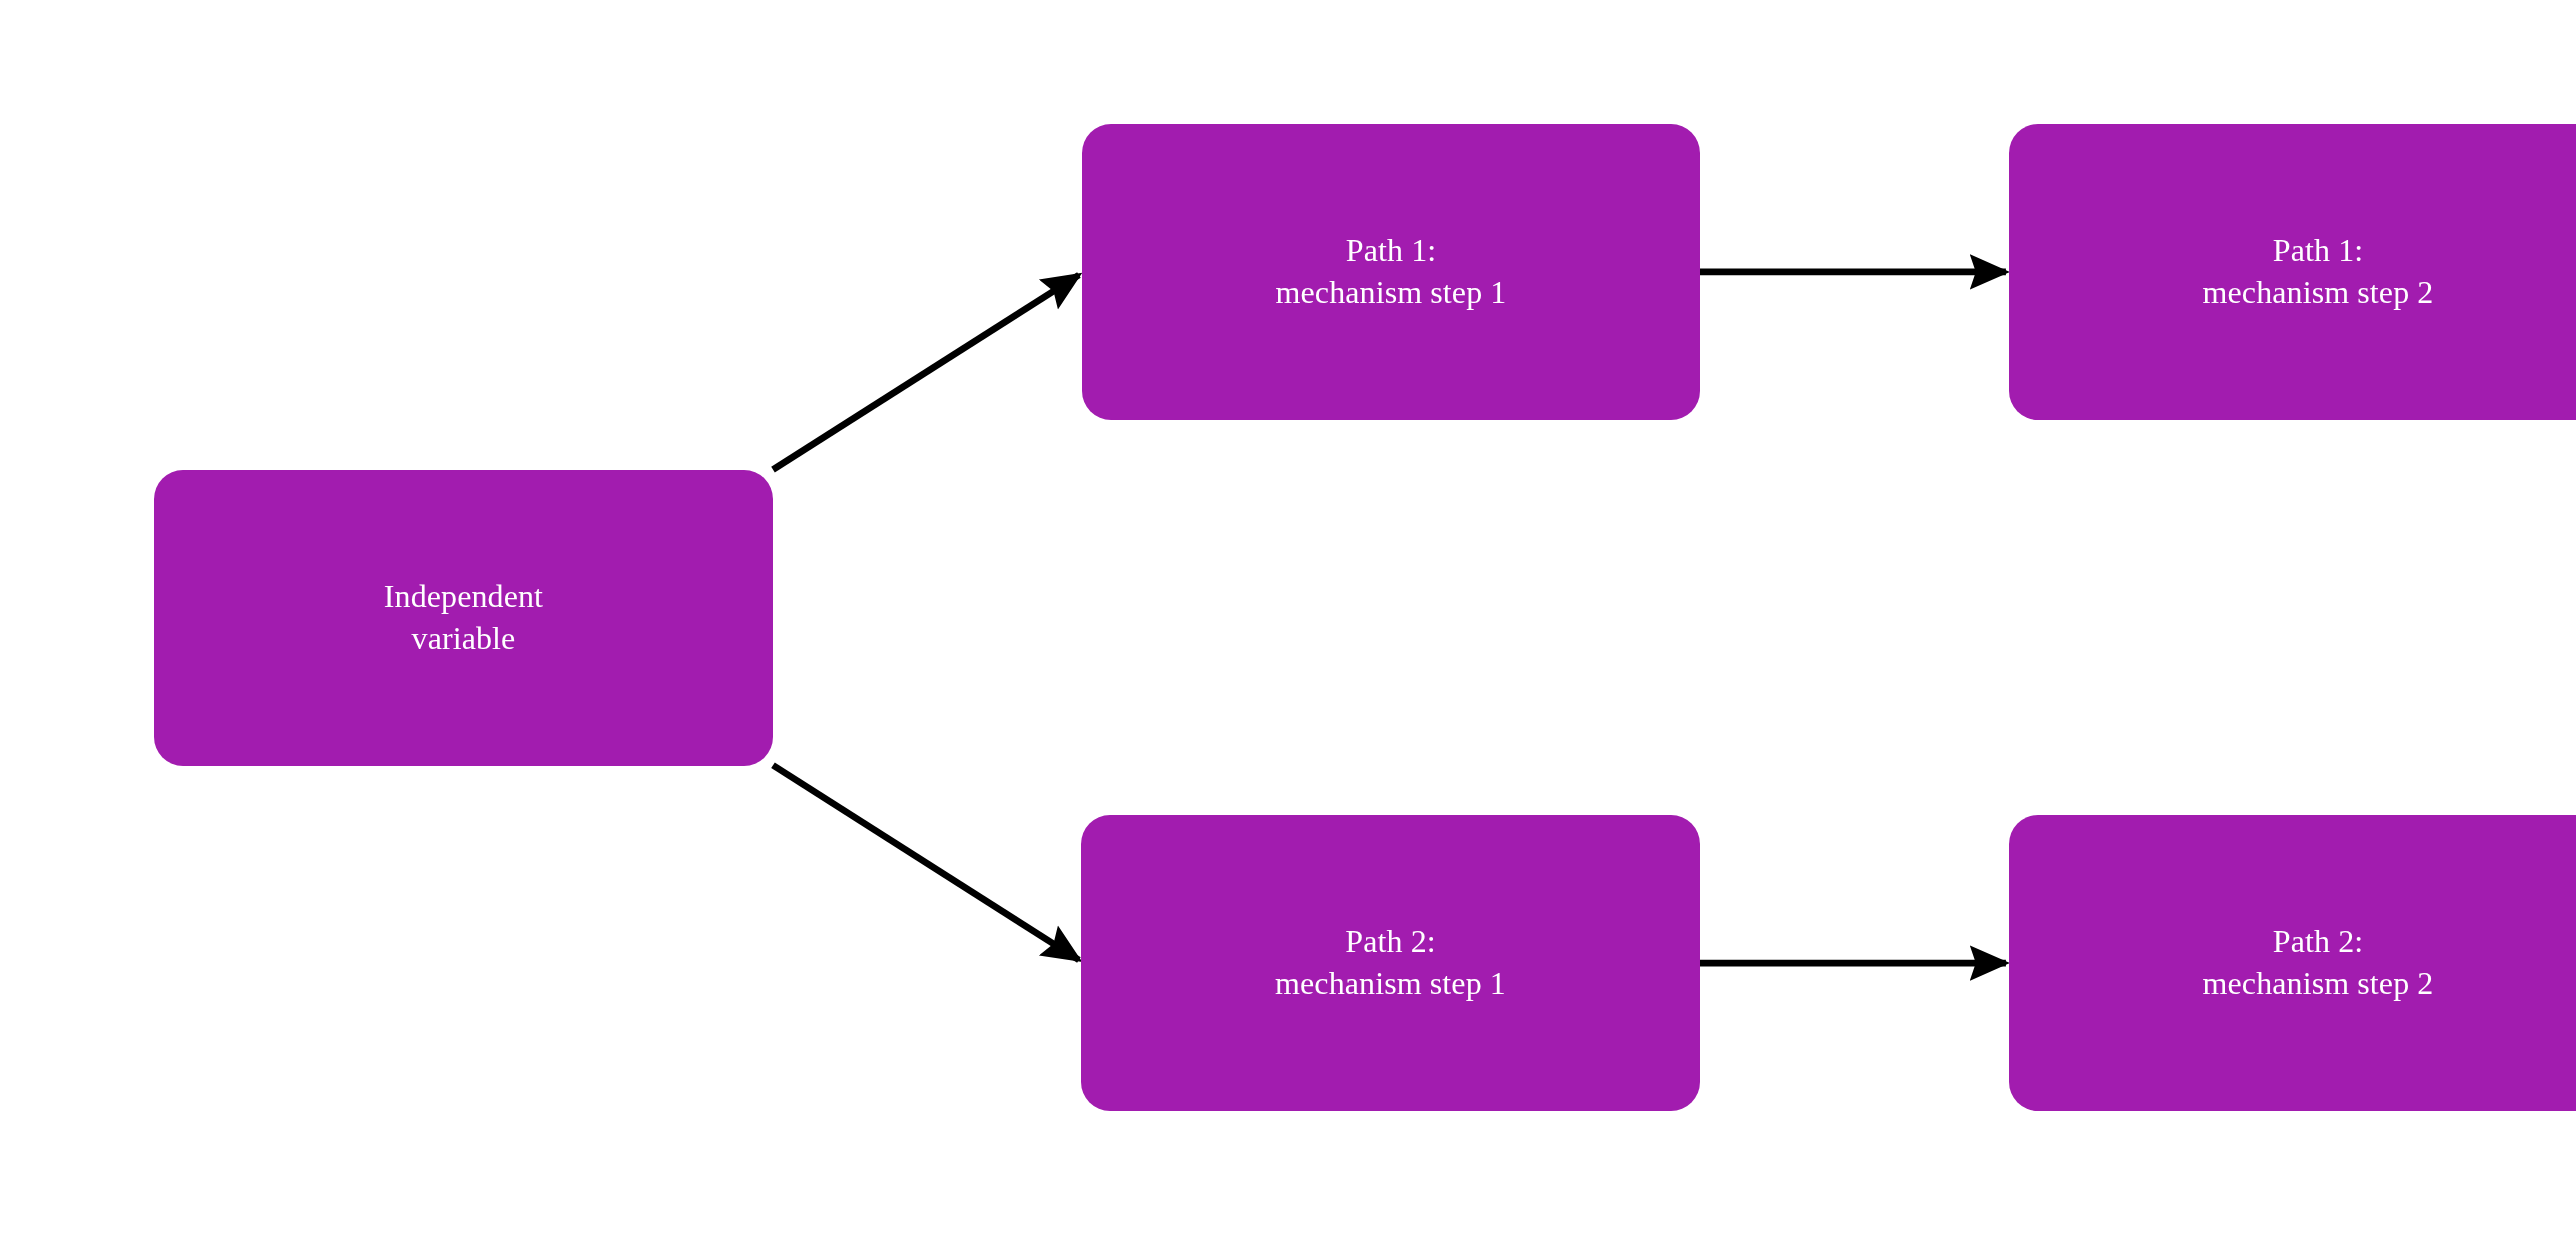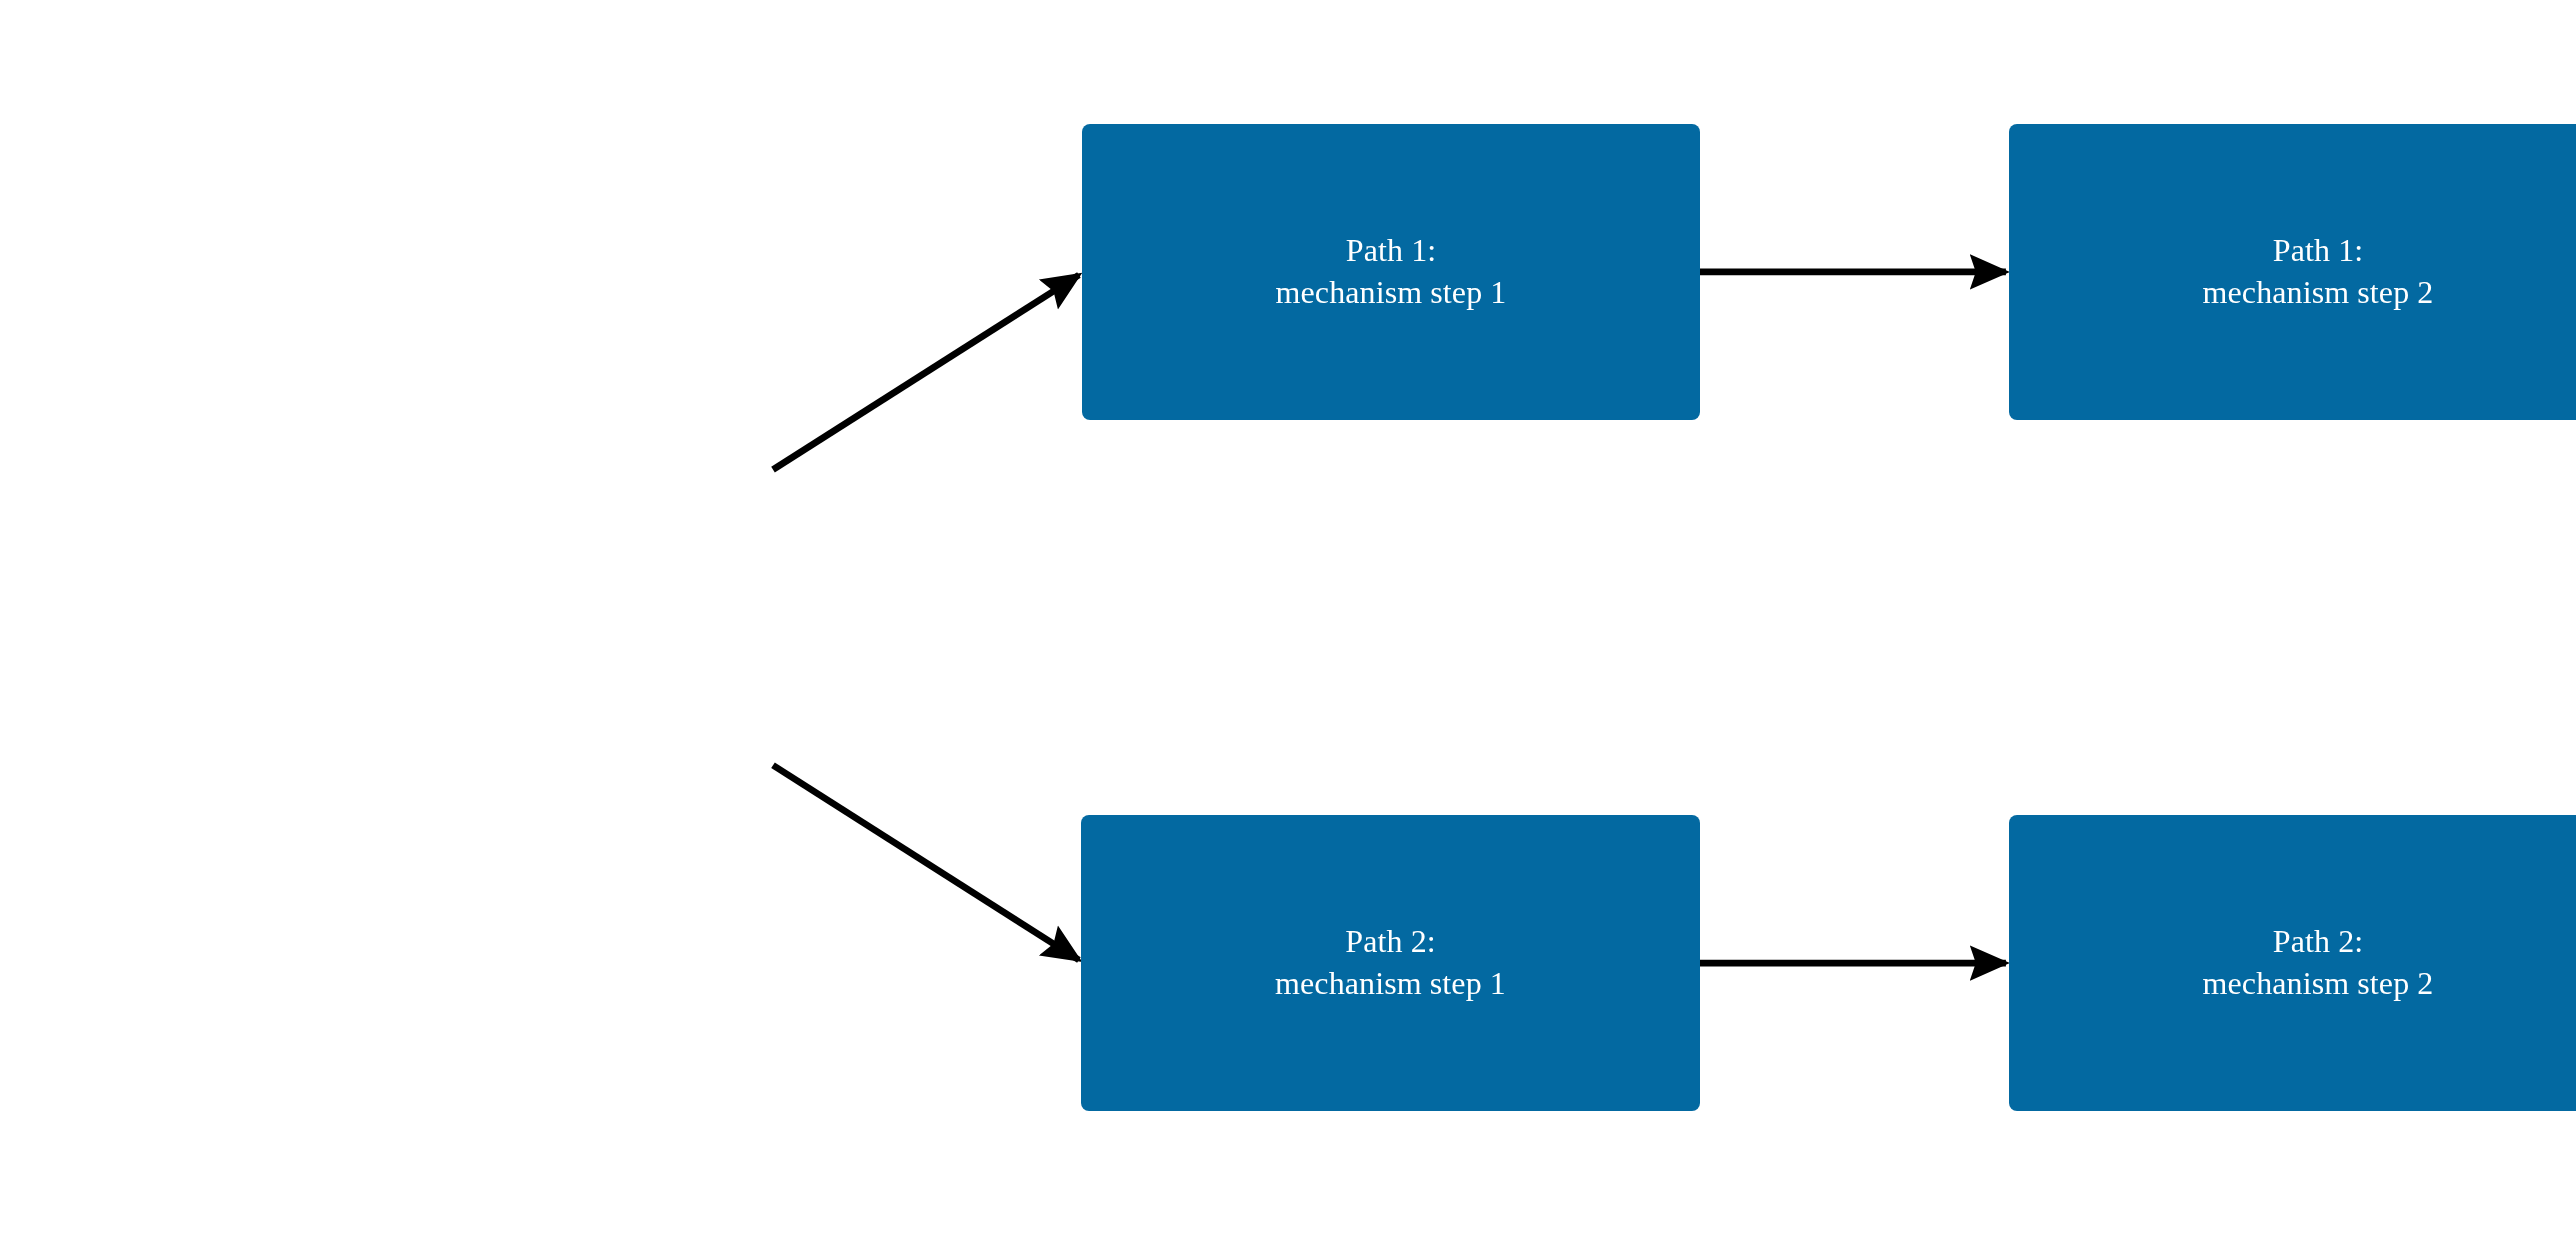--- a/index.html
+++ b/index.html
@@ -19,23 +19,23 @@
   #edge-layer {
     position: absolute;
     left: 0;
     top: 0;
     width: 3709px;
     height: 1236px;
   }
   .node {
     position: absolute;
     box-sizing: border-box;
-    background: #0369a1;
+    background: #a21caf;
     color: #ffffff;
-    border-radius: 8px;
+    border-radius: 29px;
     display: flex;
     align-items: center;
     justify-content: center;
     text-align: center;
     line-height: 1.30;
     font-size: 32px;
     font-weight: normal;
     letter-spacing: 0.1px;
     white-space: pre-line;
     z-index: 2;
@@ -69,20 +69,24 @@
 
     <line x1="3300" y1="528" x2="3894" y2="528" stroke="#000000" stroke-width="13" stroke-linecap="butt" marker-end="url(#arrowhead)"></line>
 
     <line x1="3300" y1="1870" x2="3894" y2="1870" stroke="#000000" stroke-width="13" stroke-linecap="butt" marker-end="url(#arrowhead)"></line>
 
     <line x1="5100" y1="534" x2="5695" y2="906" stroke="#000000" stroke-width="13" stroke-linecap="butt" marker-end="url(#arrowhead)"></line>
 
     <line x1="5100" y1="1864" x2="5695" y2="1492" stroke="#000000" stroke-width="13" stroke-linecap="butt" marker-end="url(#arrowhead)"></line>
   </svg>
 
+  <div class="node" id="node-independent">
+    <span class="node-label">Independent
+variable</span>
+  </div>
 
   <div class="node" id="node-path1-step1">
     <span class="node-label">Path 1:
 mechanism step 1</span>
   </div>
 
   <div class="node" id="node-path1-step2">
     <span class="node-label">Path 1:
 mechanism step 2</span>
   </div>

